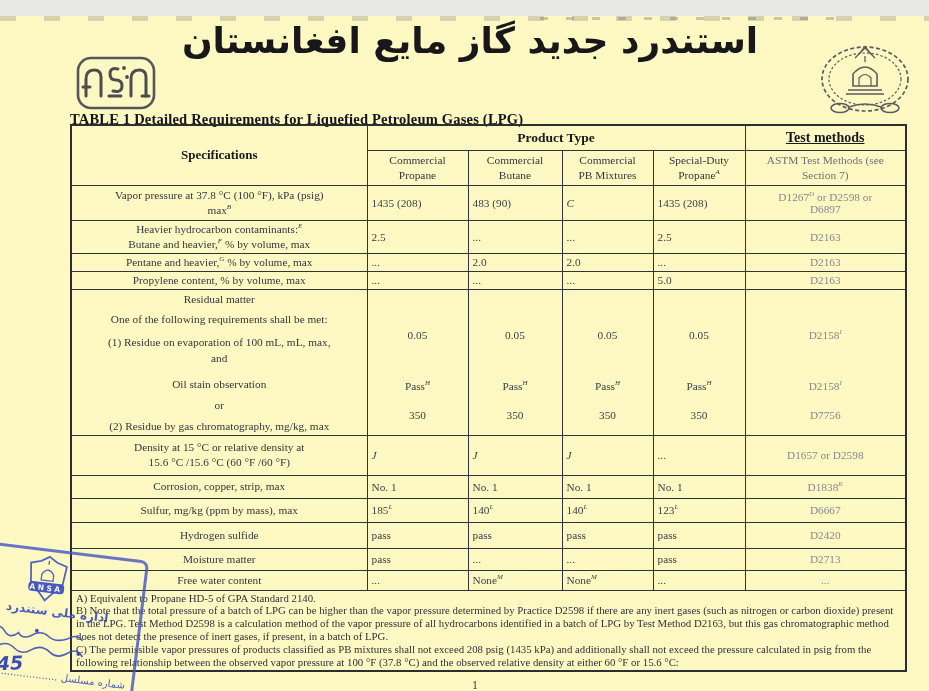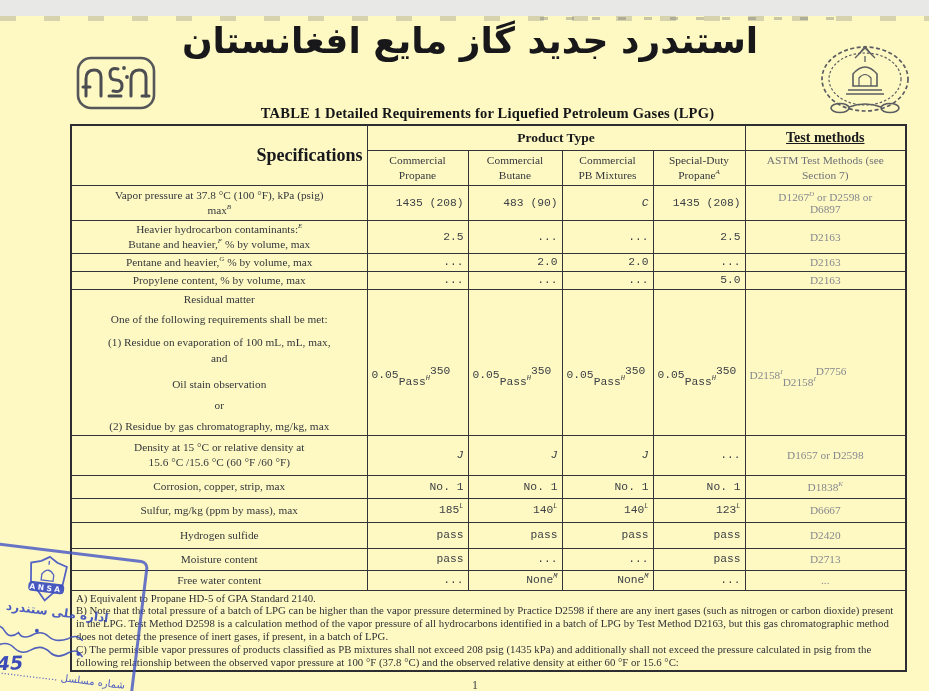--- a/index.html
+++ b/index.html
@@ -19,58 +19,58 @@
 
   
   .title-fa{
     position:absolute;top:4px;left:120px;width:700px;text-align:center;
     font-family:"DejaVu Sans", sans-serif;font-weight:bold;font-size:36px;
     color:#18181b;direction:rtl;letter-spacing:1px;
   }
   .ansa-logo{position:absolute;left:76px;top:40px;}
   .emblem{position:absolute;left:818px;top:28px;}
   .caption{
-    position:absolute;top:89px;left:70px;width:835px;text-align:center;
+    position:absolute;top:95px;left:70px;width:835px;
     font-weight:bold;font-size:14.5px;color:#141518;letter-spacing:.2px;
   }
 
   
   .tbl-wrap{position:absolute;left:70px;top:108px;width:835px;}
   table.doc{
     border-collapse:collapse;table-layout:fixed;width:835px;
     font-size:11.3px;color:#33373c;
   }
   table.doc th, table.doc td{
     border:1.6px solid #323439;padding:1px 4px;vertical-align:middle;
     overflow:hidden;
   }
   table.doc{border:2.2px solid #2c2e32;}
   th{font-weight:bold;color:#17191c;}
-  .th-spec{font-size:18px;text-align:right;}
+  .th-spec{font-size:13px;}
   .th-product{font-size:13.5px;}
   .th-test{font-size:14px;text-decoration:underline;}
   .th-col{font-weight:normal;font-size:11.4px;text-align:center;line-height:15px;color:#34383d;}
   .th-astm{font-weight:normal;font-size:11.4px;text-align:center;line-height:15px;color:#6e7177;}
   .spec-cell{text-align:center;padding-left:9px;line-height:15px;}
-  .val{text-align:right;color:#3d4147;font-family:Liberation Mono, monospace;}
+  .val{text-align:left;color:#3d4147;}
   .method{text-align:center;color:#85888f;}
   .it{font-style:italic;}
   sup{font-size:.62em;font-style:italic;line-height:0;}
   .h25{height:25px}.h35{height:35px}.h31{height:31px}.h18{height:18px}
   .h16{height:16px}.h132{height:132px}.h40{height:40px}.h23{height:23px}
   .h24{height:24px}.h26{height:26px}.h22{height:22px}.h20{height:20px}
 
   
   .resid-spec{vertical-align:top;padding-top:4px;line-height:16px;}
   .resid-spec .l2{margin-top:4px;}
   .resid-spec .l3{margin-top:7px;}
   .resid-spec .l5{margin-top:10px;}
   .resid-spec .l6{margin-top:5px;}
   .resid-spec .l7{margin-top:5px;}
-  .stack{display:flex;flex-direction:row;align-items:center;}
+  .stack{display:flex;flex-direction:column;align-items:center;}
   .stack .v1{margin-top:26px;}
   .stack .v2{margin-top:39px;}
   .stack .v3{margin-top:17px;}
 
   
   .footnotes{
     text-align:left;font-size:10.8px;line-height:12.9px;color:#2e3136;
     padding:3px 7px 4px 7px;vertical-align:top;
   }
   .footnotes div{margin:0;}
@@ -311,21 +311,21 @@
         <tr class="h26">
           <td class="spec-cell"><span>Hydrogen sulfide</span></td>
           <td class="val"><span>pass</span></td>
           <td class="val"><span>pass</span></td>
           <td class="val"><span>pass</span></td>
           <td class="val"><span>pass</span></td>
           <td class="method"><span>D2420</span></td>
         </tr>
 
         <tr class="h22">
-          <td class="spec-cell"><span>Moisture content</span></td>
+          <td class="spec-cell"><span>Moisture matter</span></td>
           <td class="val"><span>pass</span></td>
           <td class="val"><span>...</span></td>
           <td class="val"><span>...</span></td>
           <td class="val"><span>pass</span></td>
           <td class="method"><span>D2713</span></td>
         </tr>
 
         <tr class="h20">
           <td class="spec-cell"><span>Free water content</span></td>
           <td class="val"><span>...</span></td>

